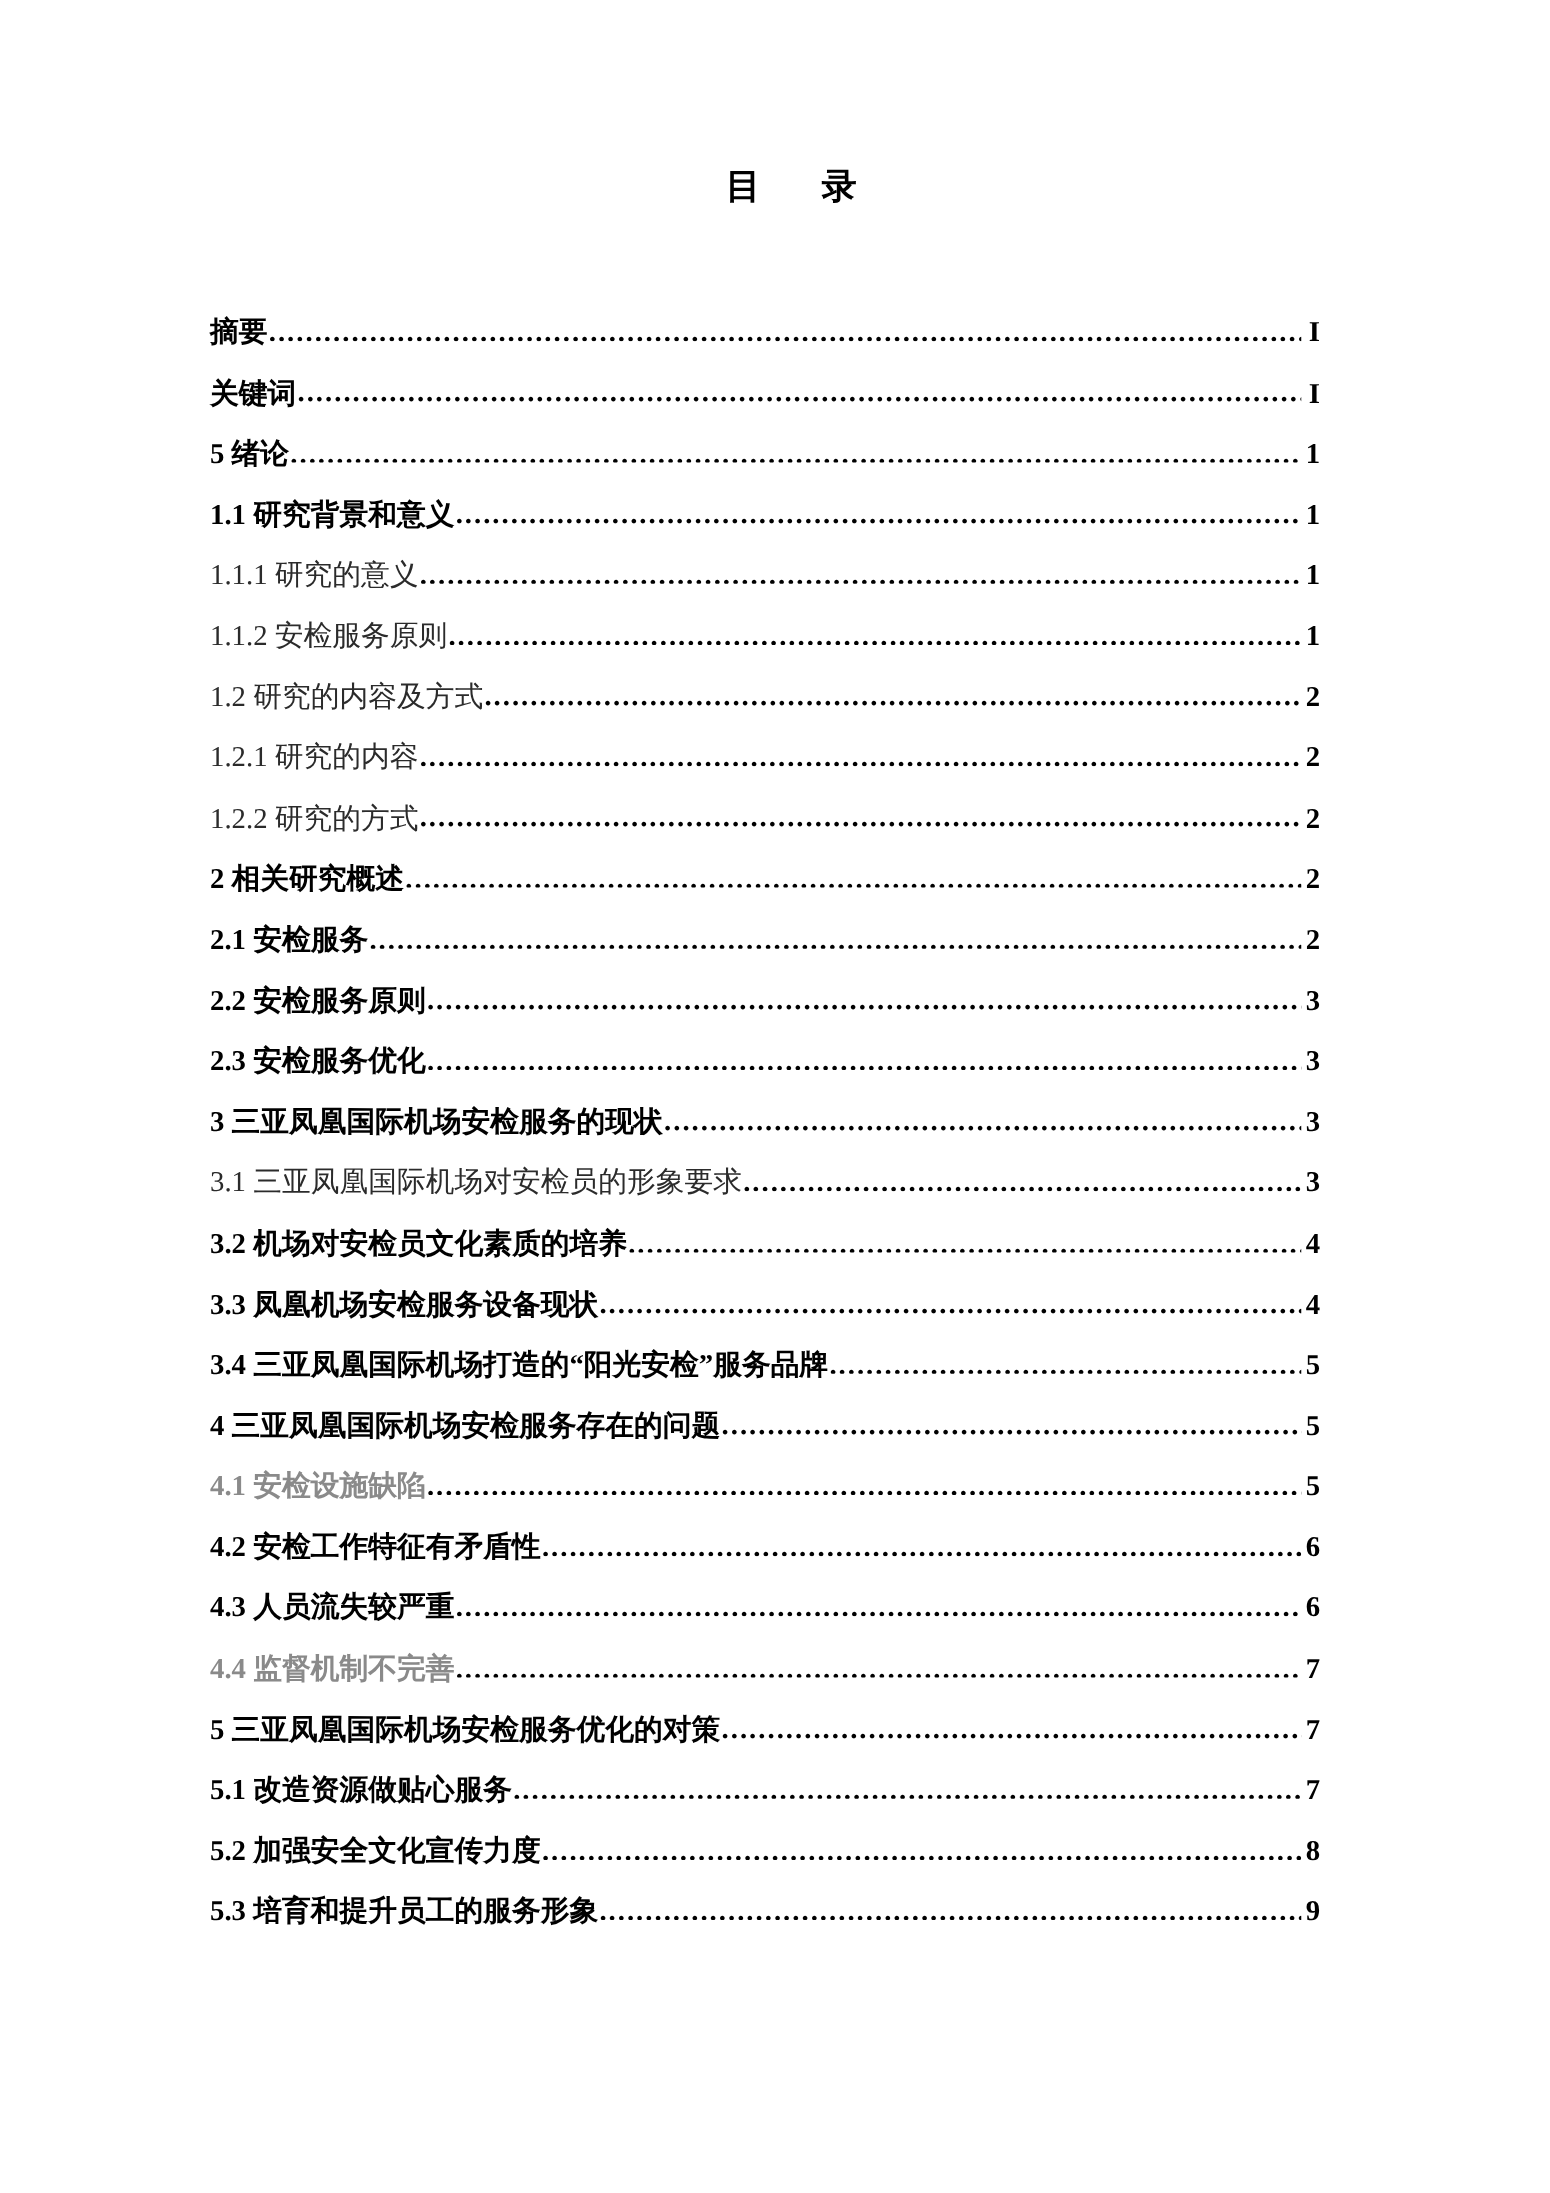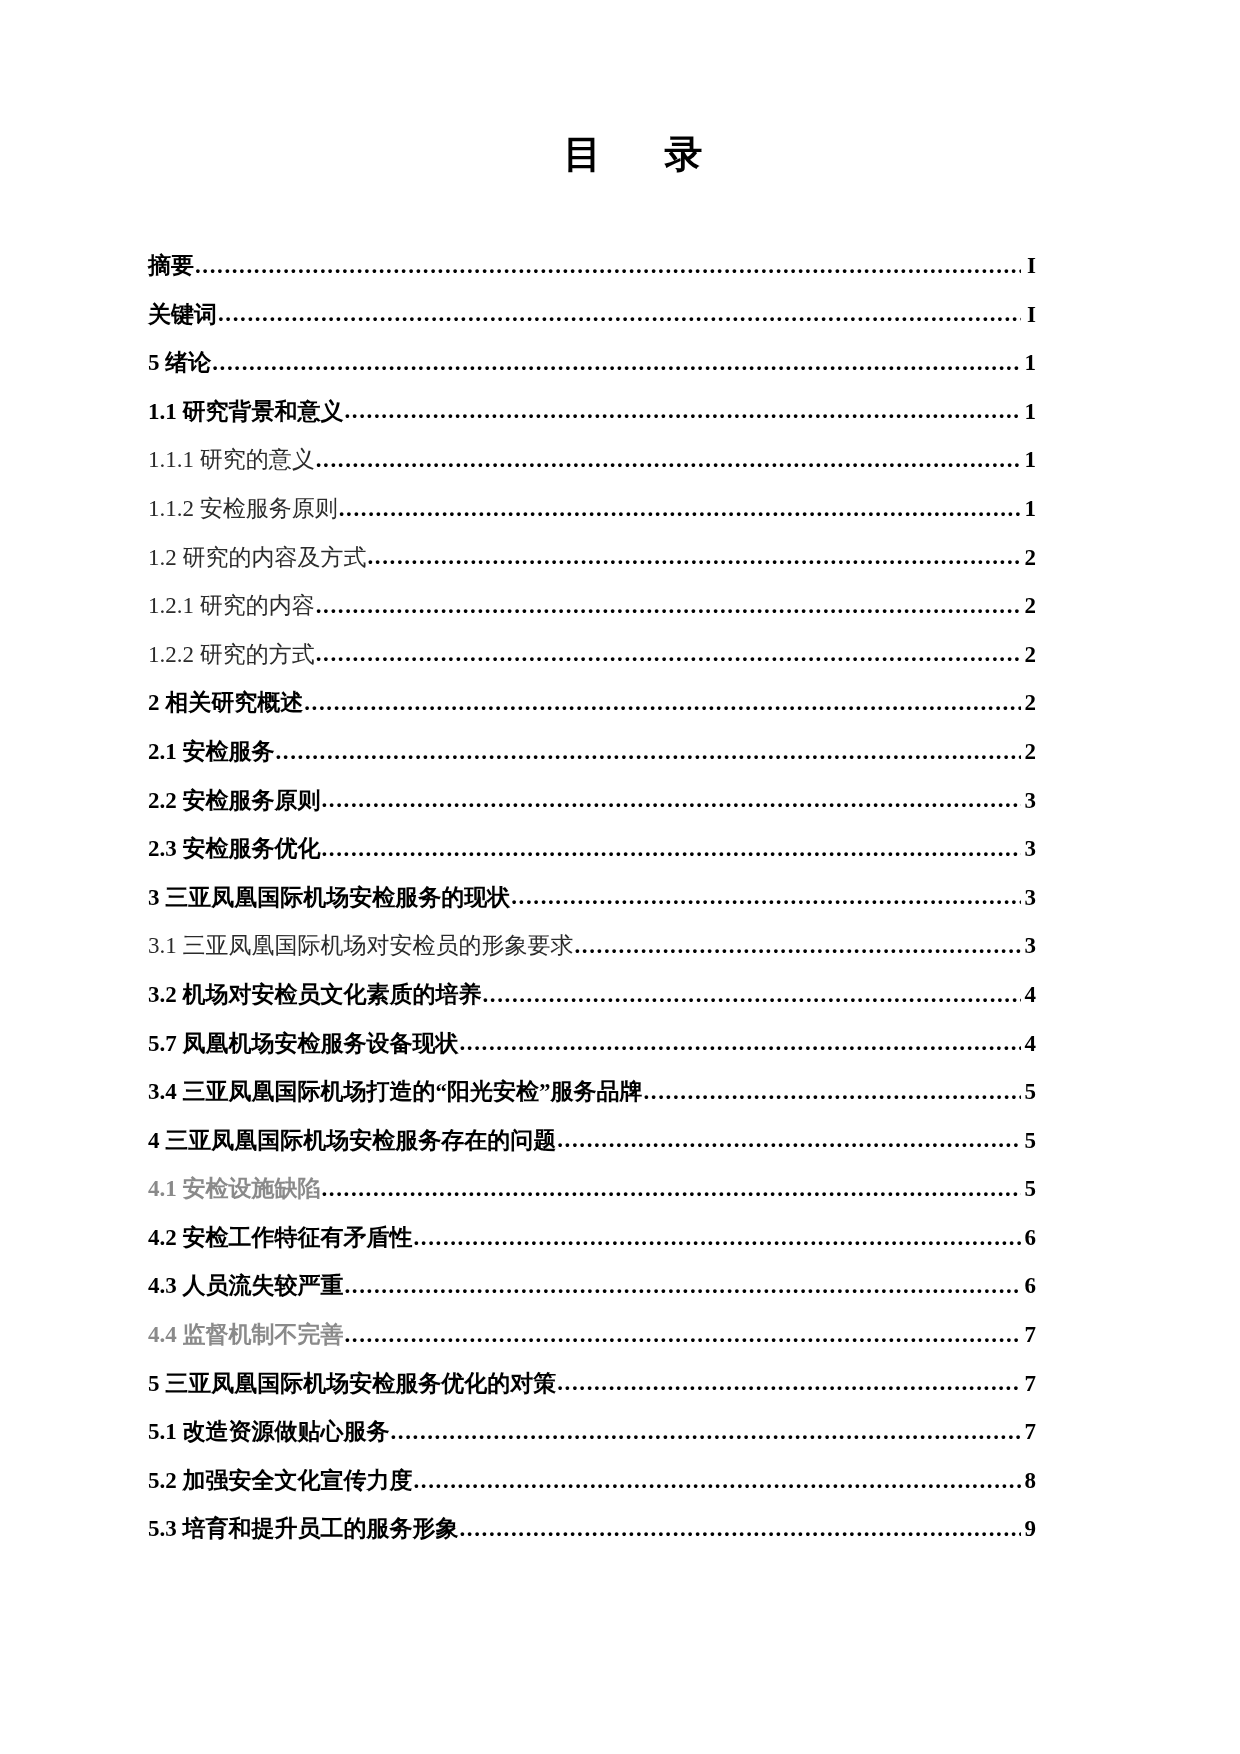--- a/index.html
+++ b/index.html
@@ -23,37 +23,37 @@
     padding: 0;
     position: relative;
     background: #ffffff;
   }
 
   
   .toc-title {
     text-align: center;
     font-family: "DejaVu Sans", "Liberation Sans", sans-serif;
     font-weight: bold;
-    font-size: 38px;
+    font-size: 28px;
     letter-spacing: 2px;
     margin: 0;
     padding-top: 132px;
     padding-left: 28px;
     line-height: 1.2;
     white-space: pre;
     color: #000000;
   }
 
   
   .toc-list {
     margin: 0;
     padding: 0;
     list-style: none;
     position: absolute;
-    left: 148px;
+    left: 168px;
     top: 250px;
     width: 888px;
   }
 
   .toc-entry {
     display: flex;
     align-items: baseline;
     width: 100%;
     font-size: 23px;
     line-height: 1.0;
@@ -191,21 +191,21 @@
         <span class="entry-label">3.1 三亚凤凰国际机场对安检员的形象要求</span>
         <span class="leader"></span>
         <span class="page-num">3</span>
       </li>
       <li class="toc-entry">
         <span class="entry-label">3.2 机场对安检员文化素质的培养</span>
         <span class="leader"></span>
         <span class="page-num">4</span>
       </li>
       <li class="toc-entry">
-        <span class="entry-label">5.7 凤凰机场安检服务设备现状</span>
+        <span class="entry-label">3.3 凤凰机场安检服务设备现状</span>
         <span class="leader"></span>
         <span class="page-num">4</span>
       </li>
       <li class="toc-entry">
         <span class="entry-label">3.4 三亚凤凰国际机场打造的“阳光安检”服务品牌</span>
         <span class="leader"></span>
         <span class="page-num">5</span>
       </li>
       <li class="toc-entry">
         <span class="entry-label">4 三亚凤凰国际机场安检服务存在的问题</span>

